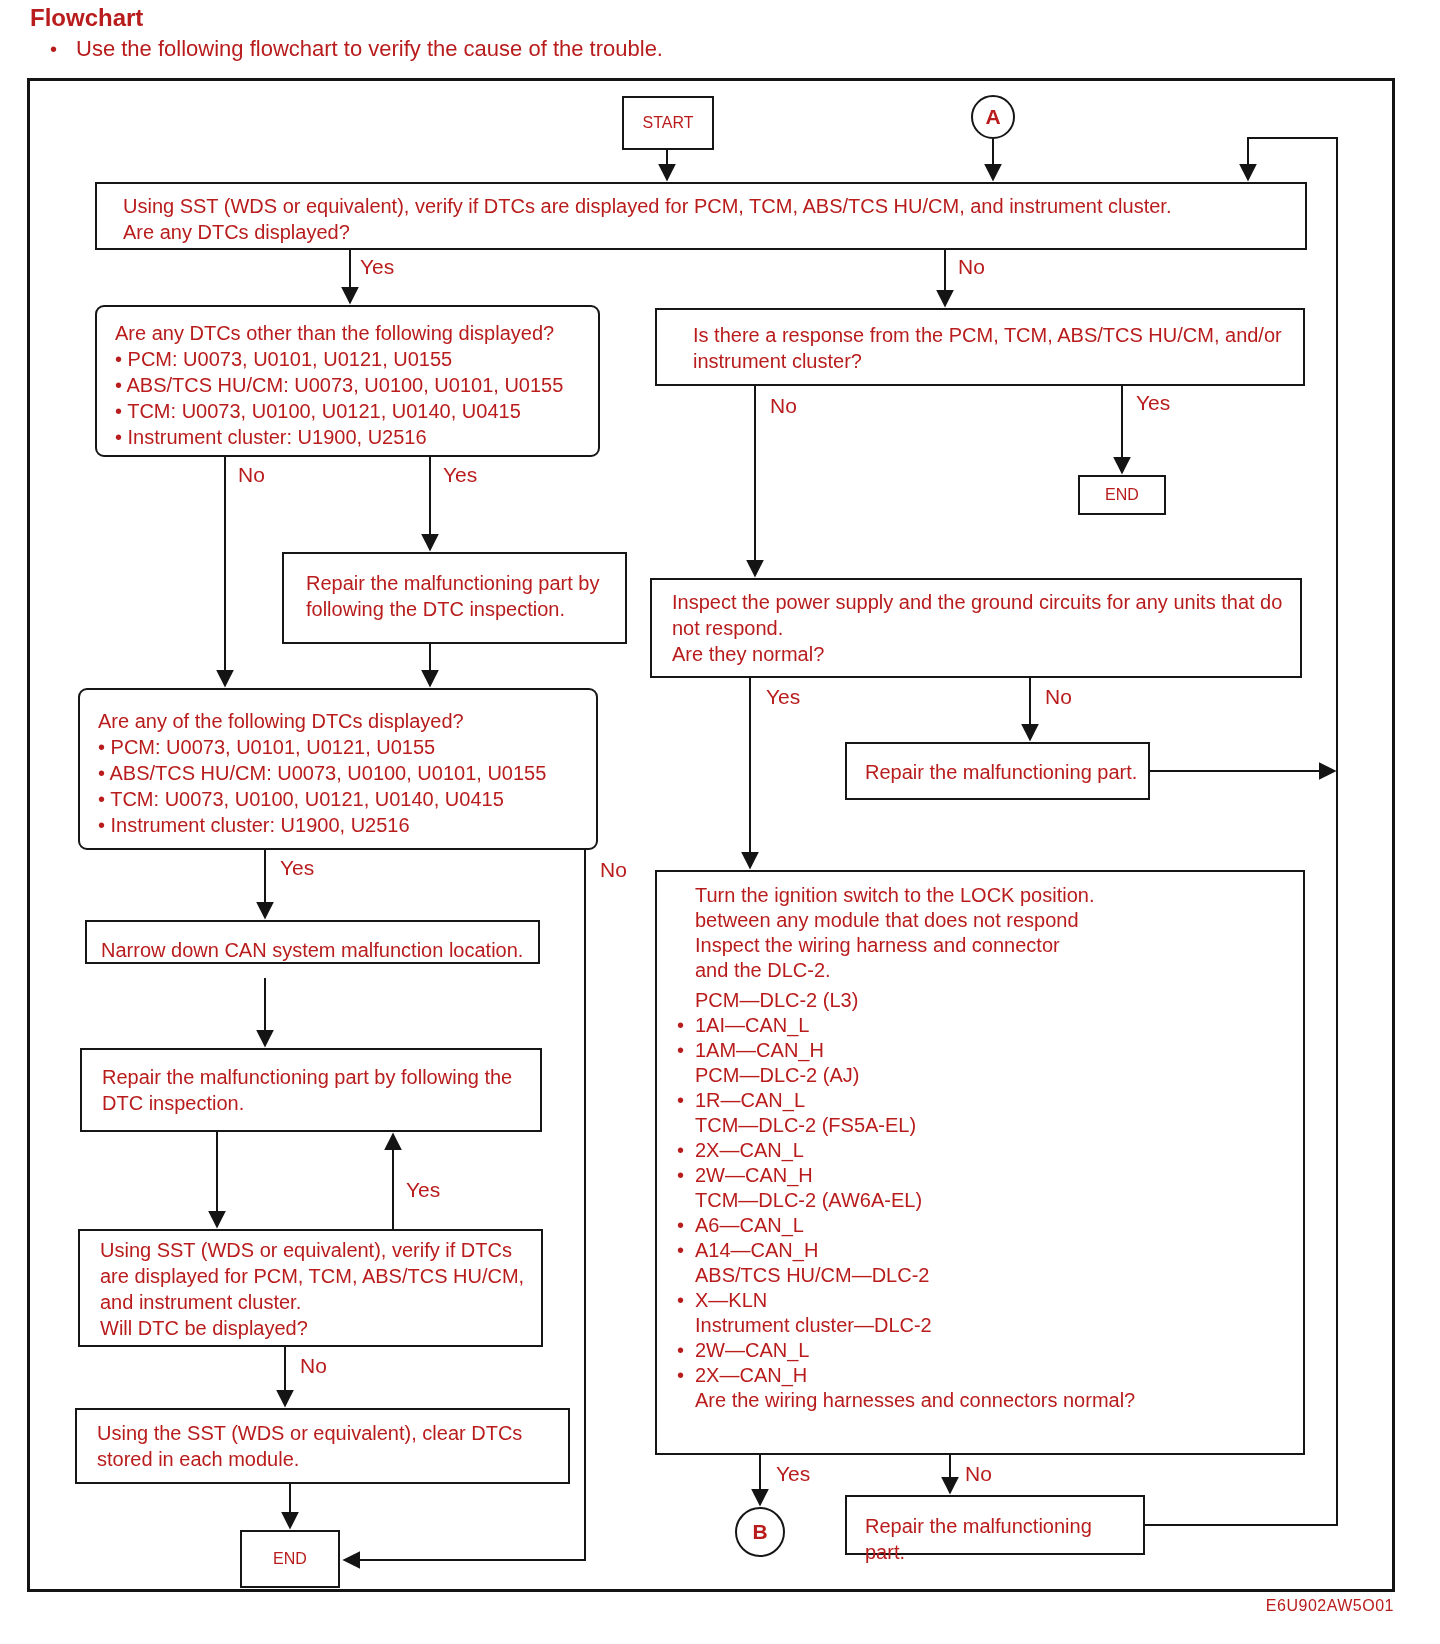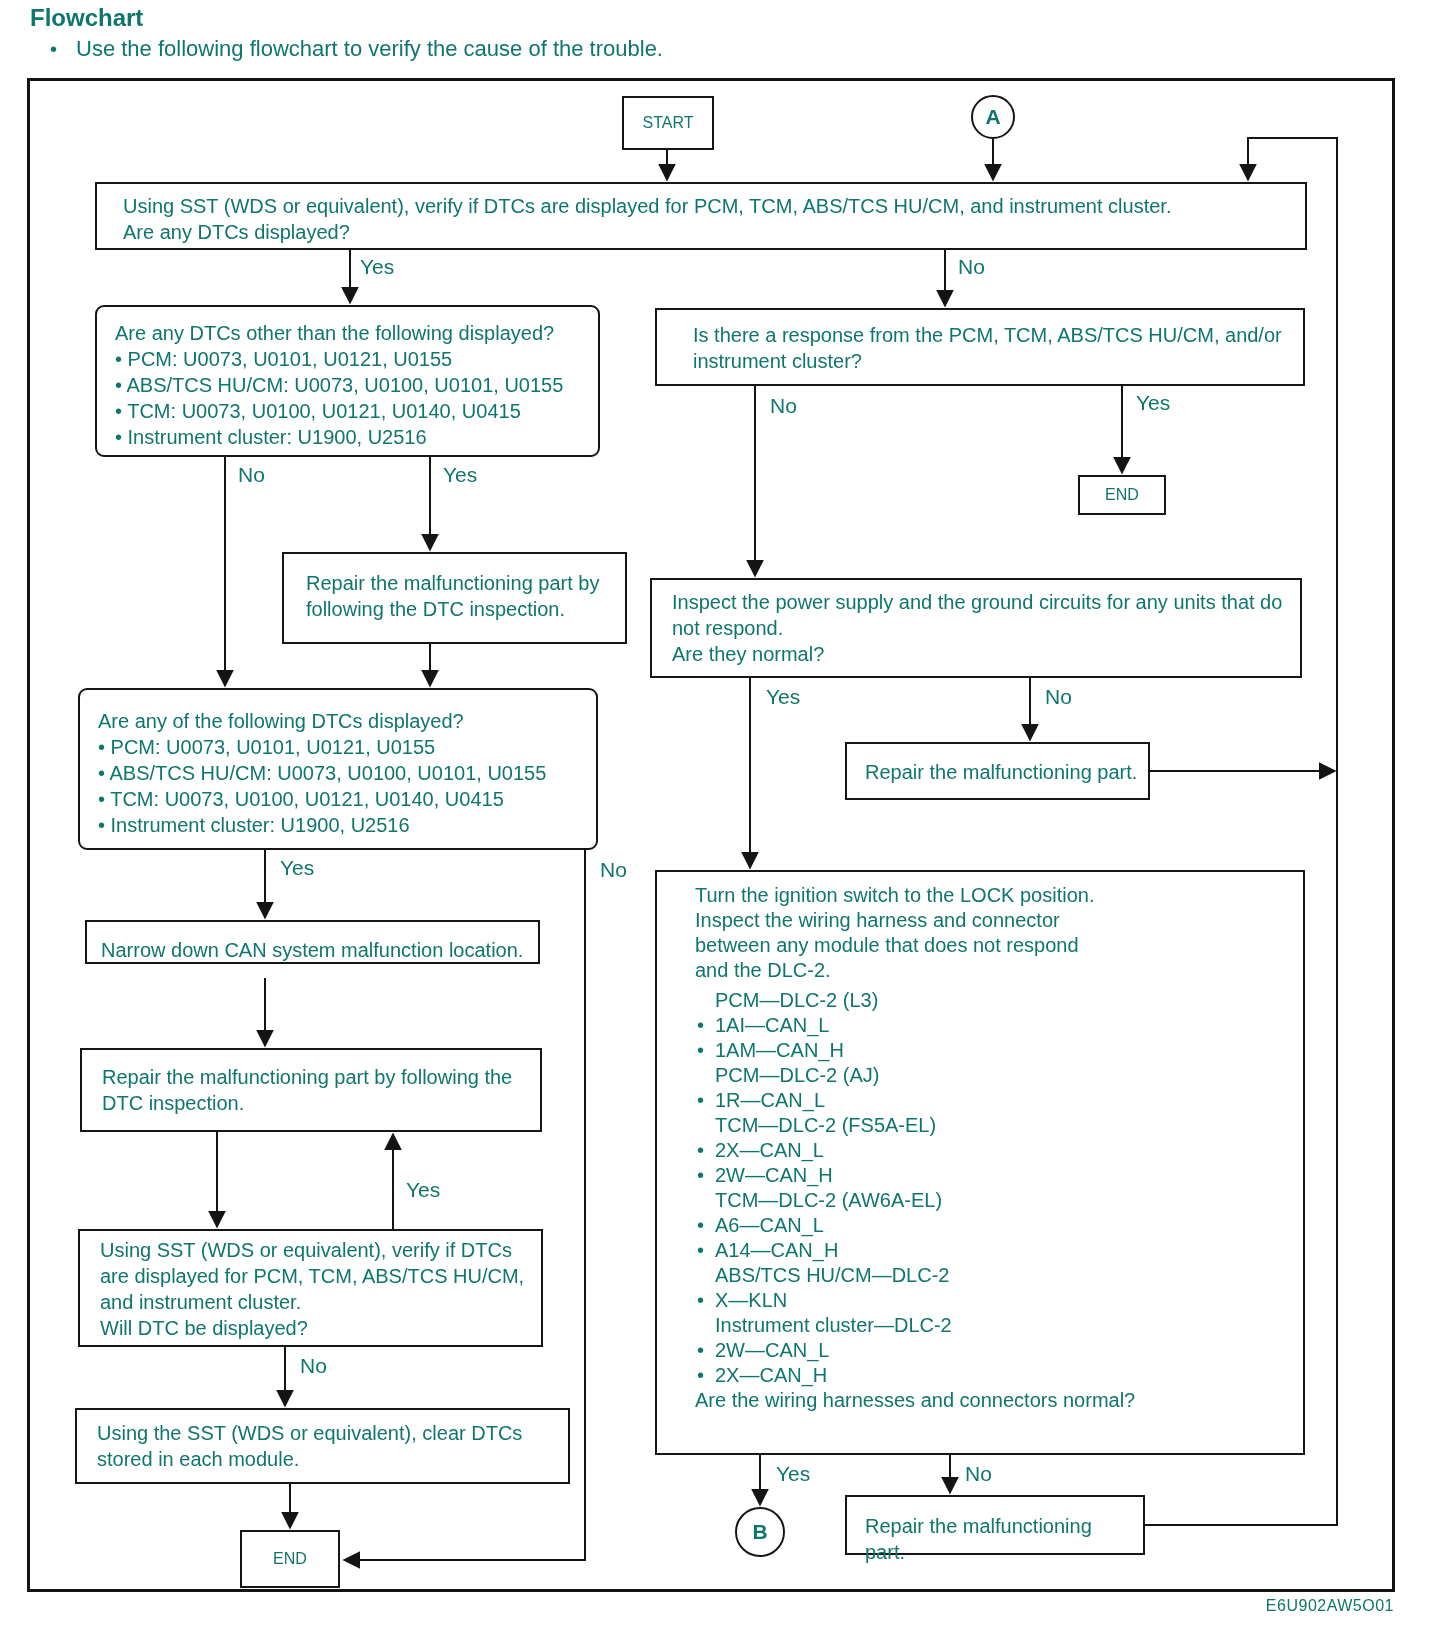--- a/index.html
+++ b/index.html
@@ -1,18 +1,18 @@
 <!DOCTYPE html>
 <html><head>
 <meta charset="utf-8">
 <style>
   html,body { margin:0; padding:0; background:#fff; }
   #stage {
     position:relative; width:1440px; height:1644px;
-    font-family:"Liberation Sans", sans-serif; color:#0f766e;
+    font-family:"Liberation Sans", sans-serif; color:#b91c1c;
     background:#fff; overflow:hidden;
   }
   .pagetitle { position:absolute; left:30px; top:4px; font-size:24px; font-weight:bold; }
   .instruction { position:absolute; left:50px; top:36px; font-size:22px; }
   .instruction::before { content:"•"; display:inline-block; width:26px; font-size:20px; }
   .chartborder { position:absolute; left:27px; top:78px; width:1368px; height:1514px;
     border:3px solid #141414; box-sizing:border-box; background:transparent; }
   .figcode { position:absolute; right:46px; top:1597px; font-size:16px; letter-spacing:0.5px; }
 
   .node { position:absolute; border:2px solid #161616; background:#fff; box-sizing:border-box;
@@ -21,21 +21,21 @@
   .circle { border-radius:50%; display:flex; align-items:center; justify-content:center;
     font-size:21px; font-weight:bold; }
   .pad { padding:9px 16px 0 26px; }
   .qbox { padding:13px 2px 0 18px;border-radius:9px; }
   .bi::before { content:"• "; }
   .lbl { position:absolute; font-size:21px; background:transparent;text-align:right; }
   svg.wires { position:absolute; left:0; top:0; }
 
   #wiring-box { padding:11px 12px 0 38px; line-height:25px; }
   .wgroup { margin-top:5px; }
-  .witem { margin-left:20px; }
+  .witem { }
   .wb::before { content:"•"; display:inline-block; width:18px; margin-left:-18px; }
 </style>
 </head>
 <body>
 
 <div id="stage">
 
   <div class="pagetitle">Flowchart</div>
   <div class="instruction">Use the following flowchart to verify the cause of the trouble.</div>
   <div class="chartborder"></div>
@@ -118,22 +118,22 @@
 
   <div class="node" style="left:650px; top:578px; width:652px; height:100px; padding:9px 16px 0 20px;">
     <div>Inspect the power supply and the ground circuits for any units that do not respond.</div>
     <div>Are they normal?</div>
   </div>
 
   <div class="node" style="left:845px; top:742px; width:305px; height:58px; padding:15px 10px 0 18px;">Repair the malfunctioning part.</div>
 
   <div class="node" id="wiring-box" style="left:655px; top:870px; width:650px; height:585px;">
     <div>Turn the ignition switch to the LOCK position.</div>
+    <div>between any module that does not respond</div>
     <div>Inspect the wiring harness and connector</div>
-    <div>between any module that does not respond</div>
     <div>and the DLC-2.</div>
     <div class="wgroup">
       <div class="witem">PCM—DLC-2 (L3)</div>
       <div class="witem wb">1AI—CAN_L</div>
       <div class="witem wb">1AM—CAN_H</div>
       <div class="witem">PCM—DLC-2 (AJ)</div>
       <div class="witem wb">1R—CAN_L</div>
       <div class="witem">TCM—DLC-2 (FS5A-EL)</div>
       <div class="witem wb">2X—CAN_L</div>
       <div class="witem wb">2W—CAN_H</div>

